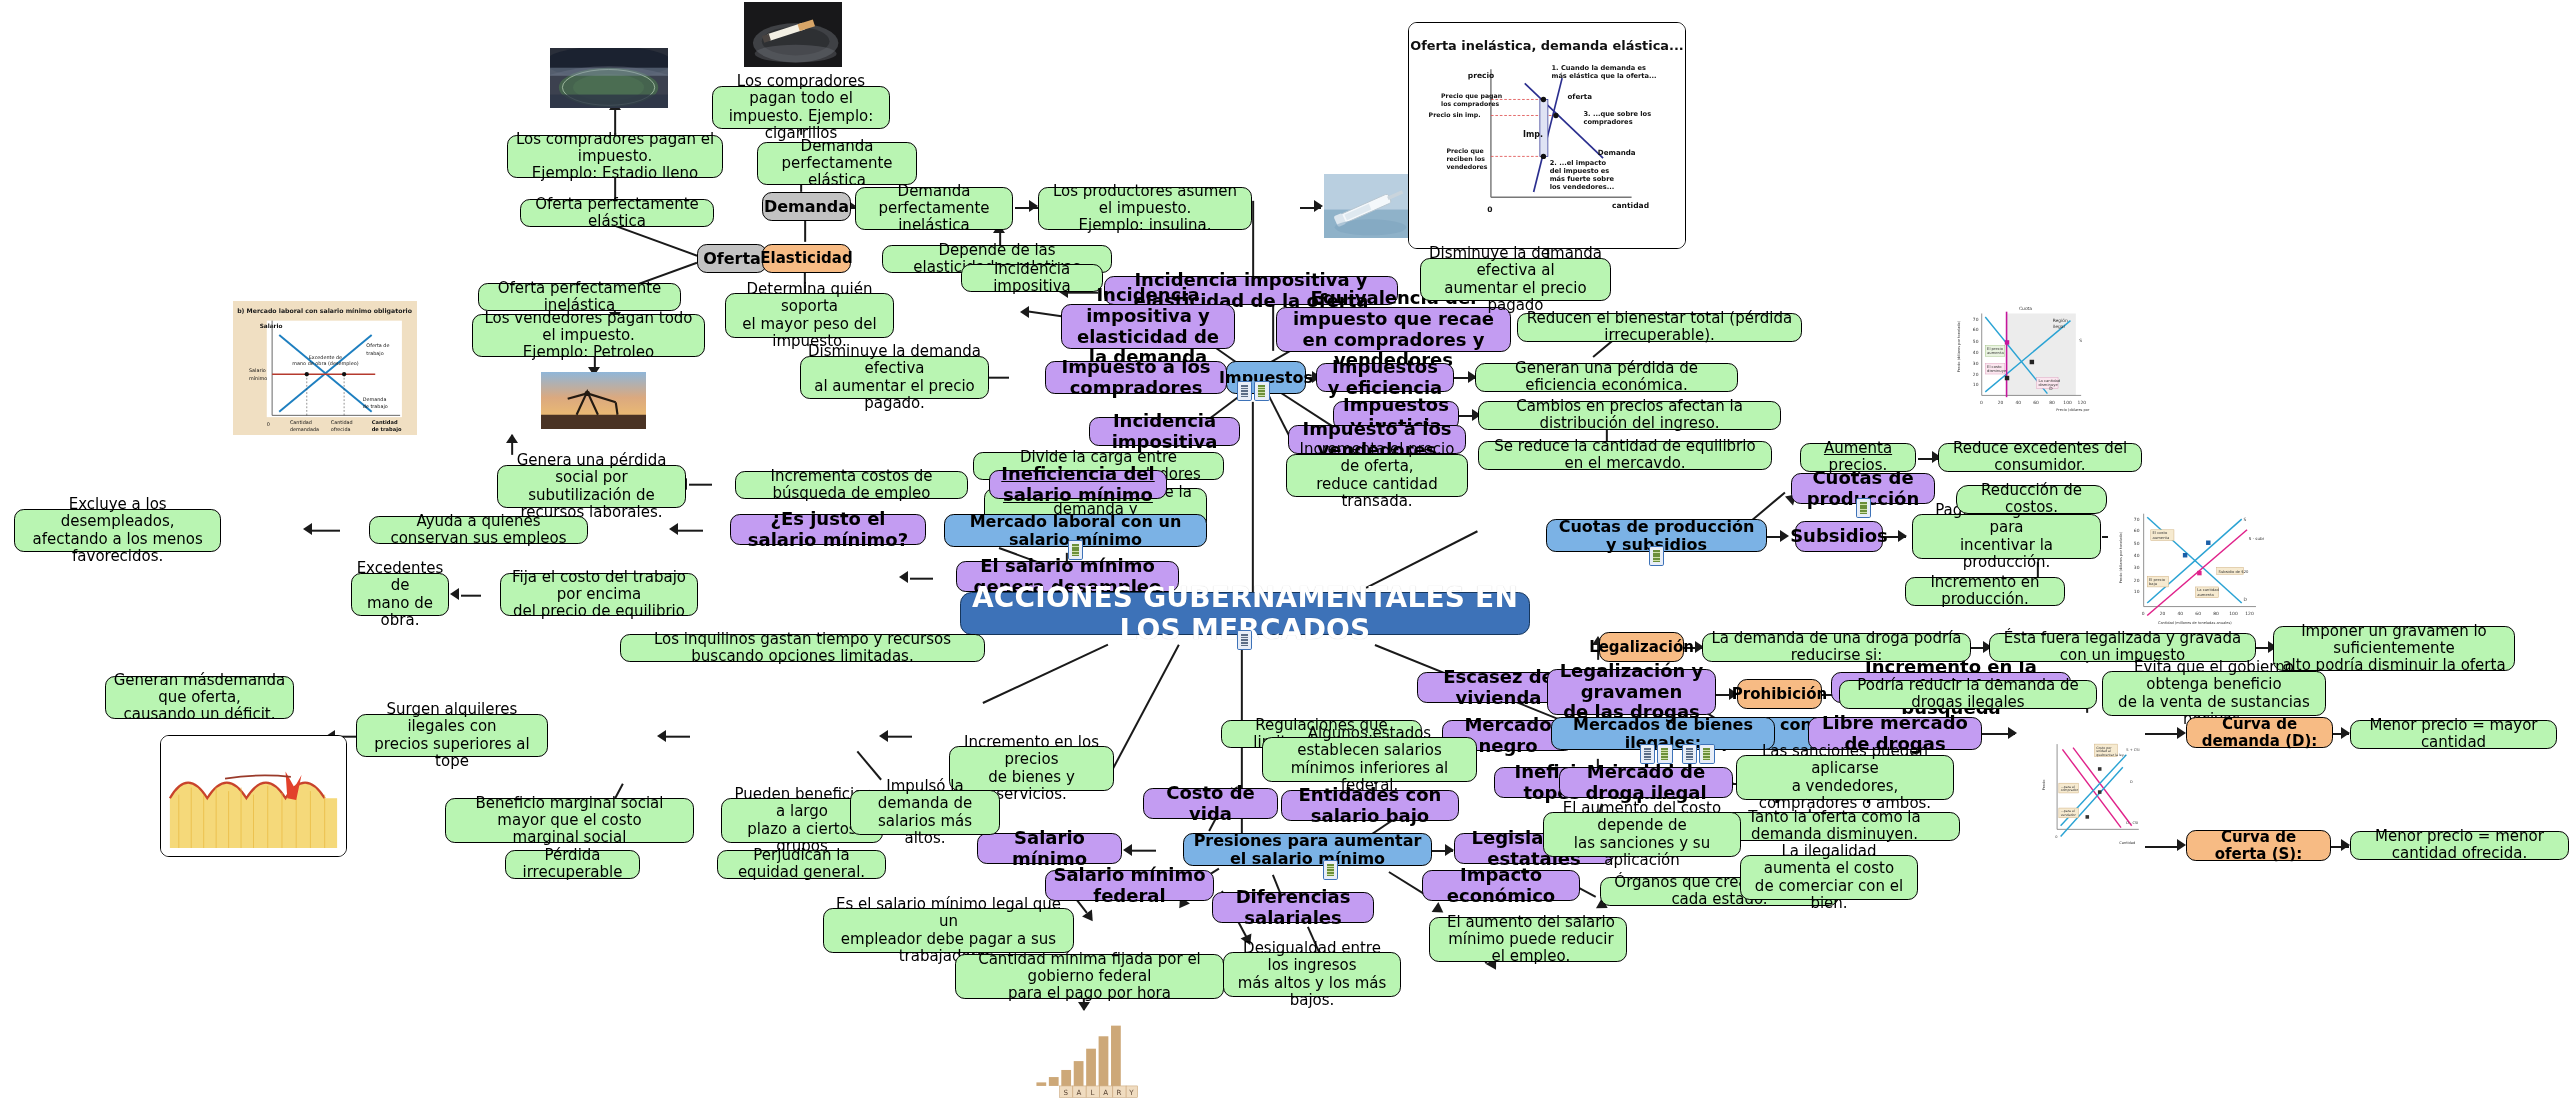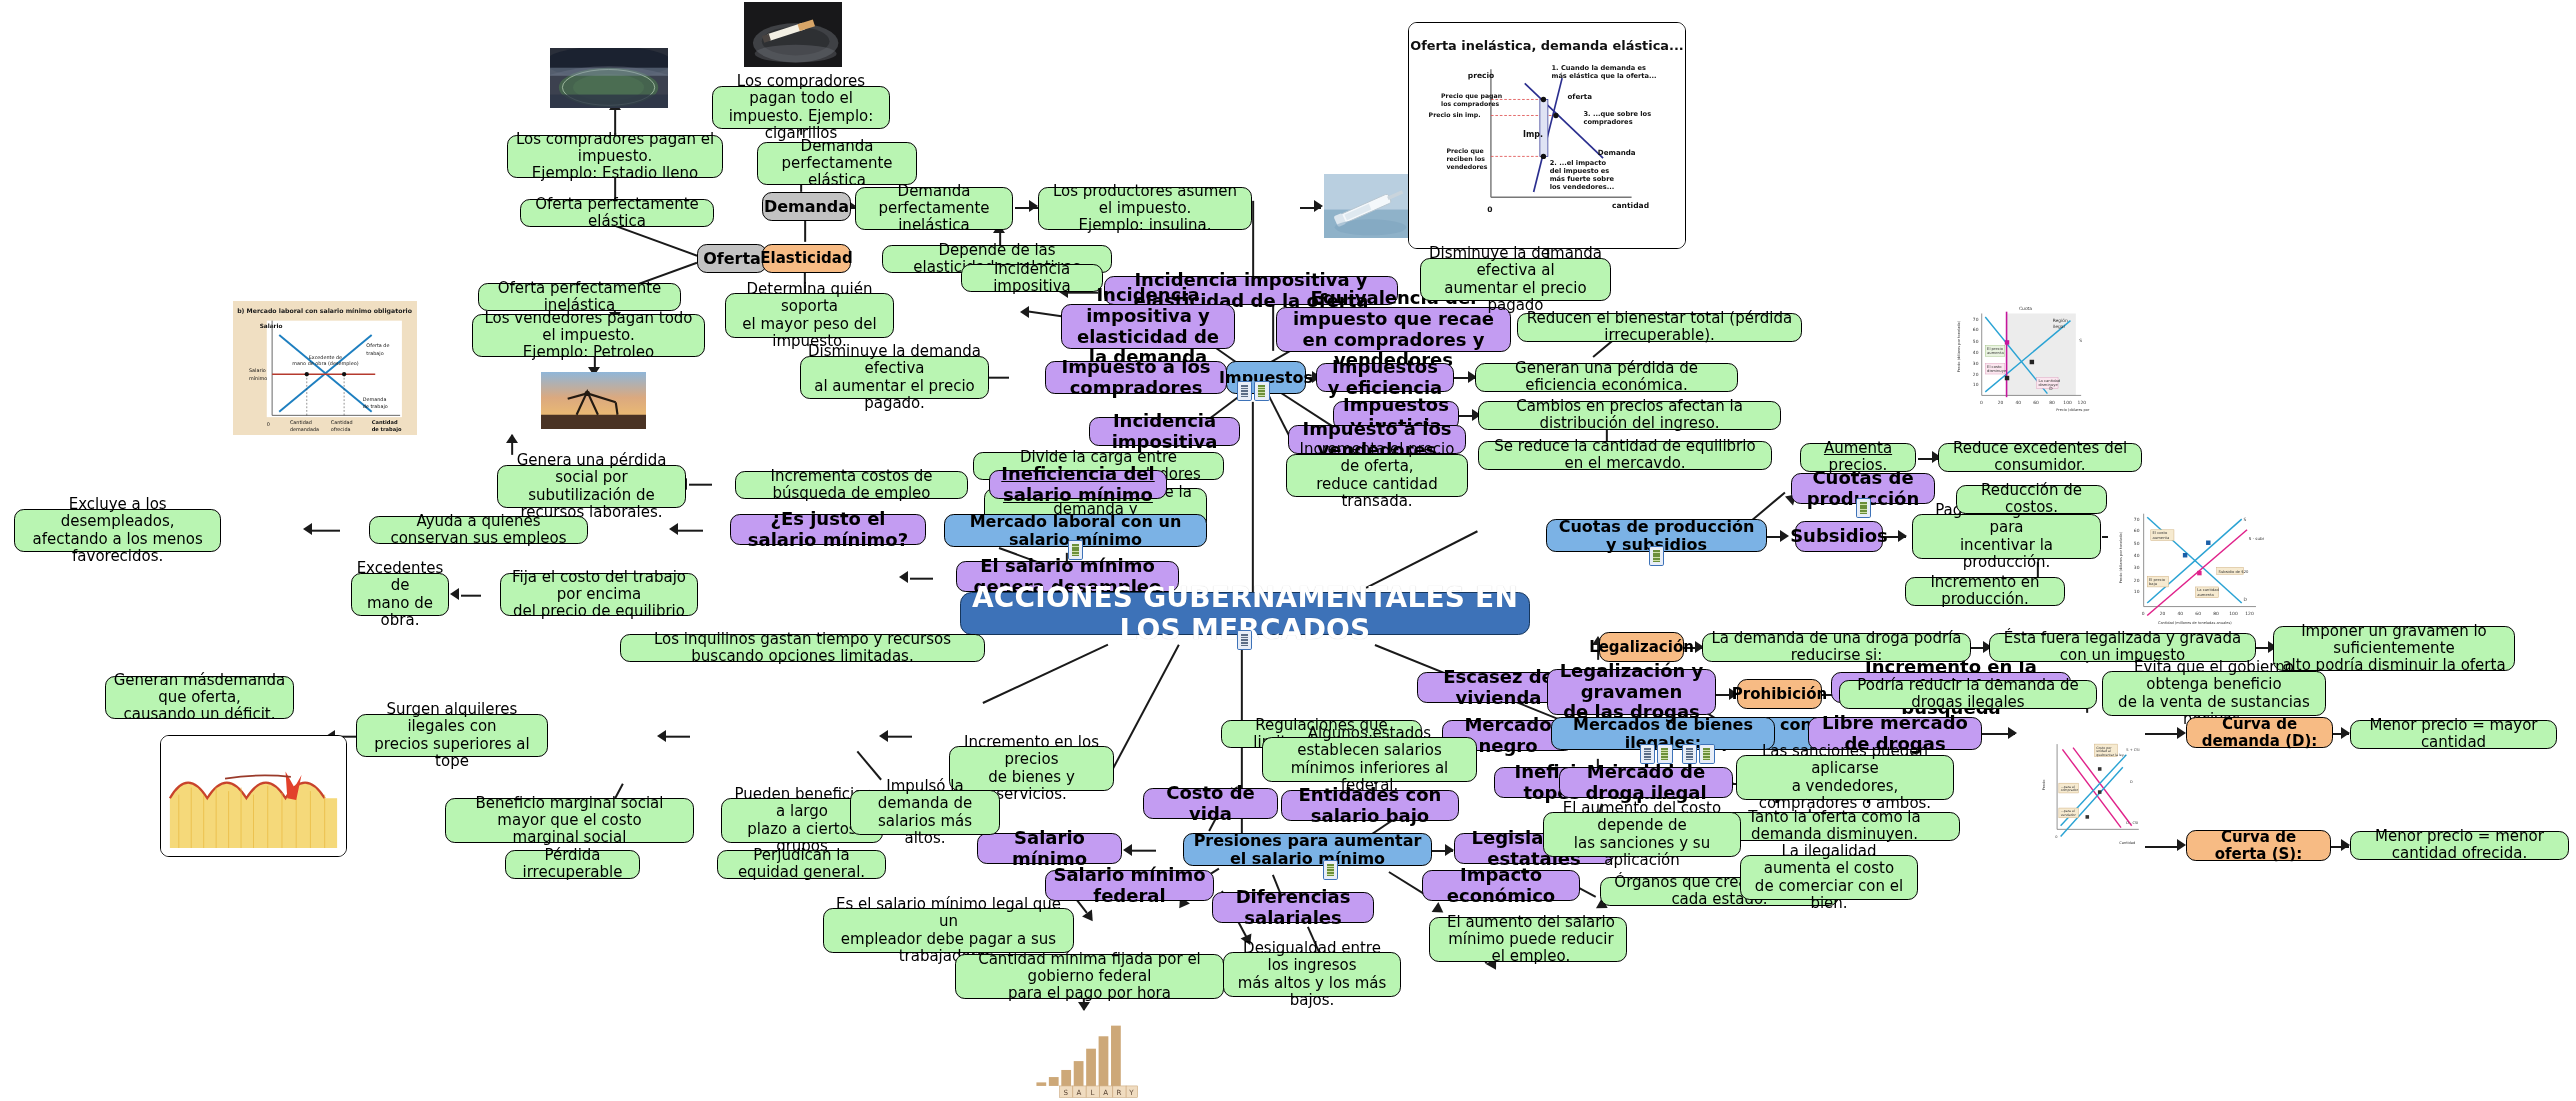--- a/index.html
+++ b/index.html
@@ -846,21 +846,21 @@
   <div class="node green" style="left:1955px;top:519px;width:0;height:0;opacity:0;"></div>
 
   <div class="node green" style="left:1956px;top:436px;width:0;height:0;opacity:0;"></div>
 
   <div class="node green" style="left:1958px;top:521px;width:0;height:0;opacity:0;"></div>
 
   <div class="node green" style="left:1954px;top:512px;width:0;height:0;opacity:0;"></div>
 
   <div class="node green" style="left:1949px;top:522px;width:0;height:0;opacity:0;"></div>
 
-  <div class="node green" style="left:1956px;top:485px;width:151px;height:28.5px;">
+  <div class="node green" style="left:1956px;top:485px;width:151px;height:28.5px;border-radius:12px;">
     <span>Reducción de costos.</span>
     </div>
 
   <div class="node green" style="left:1905px;top:577px;width:160px;height:28.5px;">
     <span>Incremento en producción.</span>
     </div>
 
   <div class="node blue" style="left:944px;top:514px;width:263px;height:33px;">
     <span>Mercado laboral con un salario mínimo</span>
     </div>

